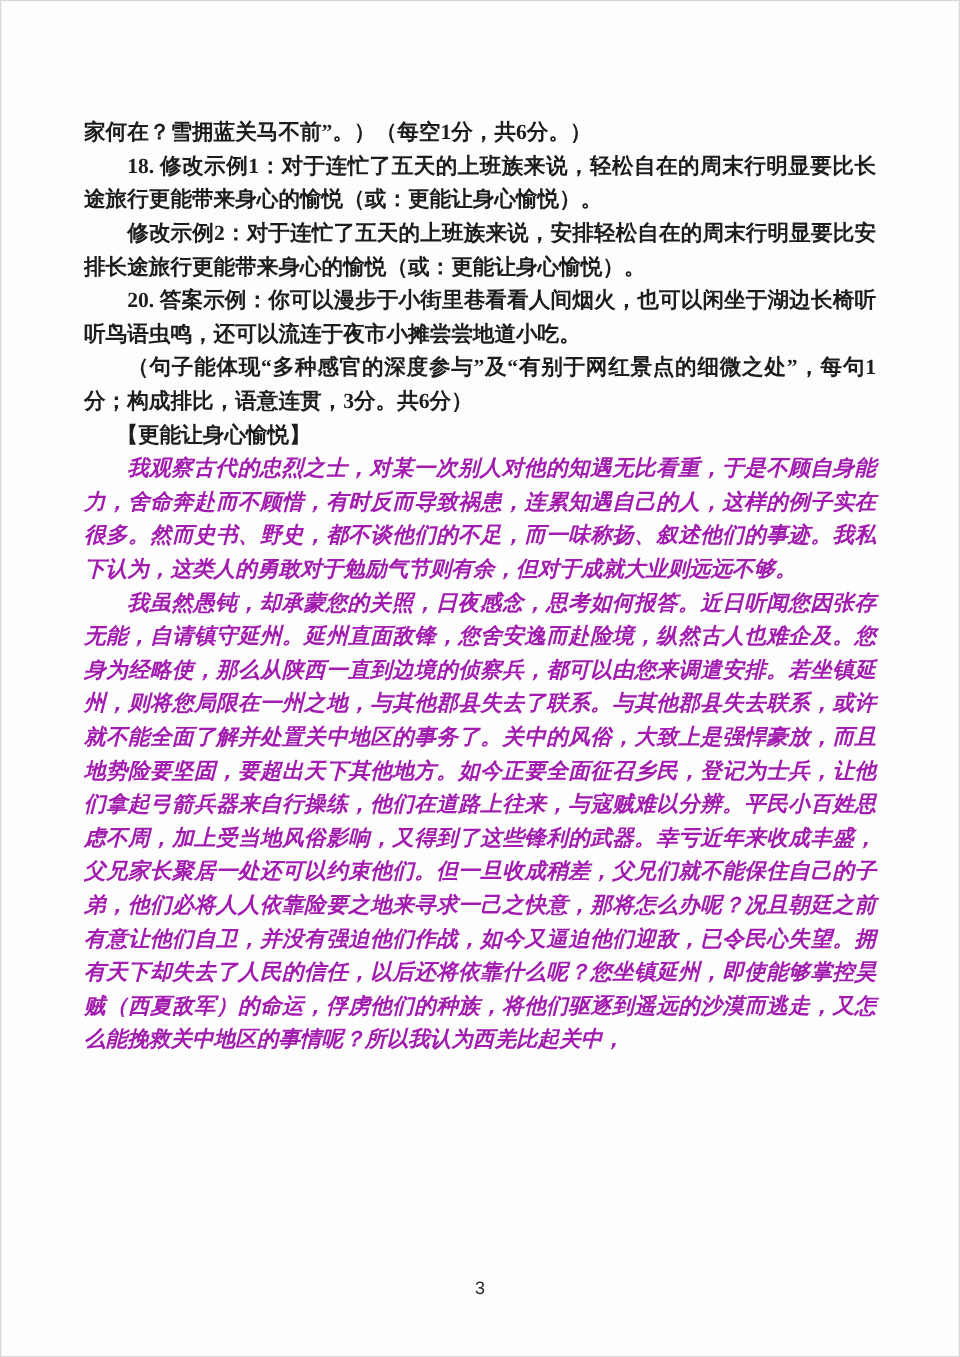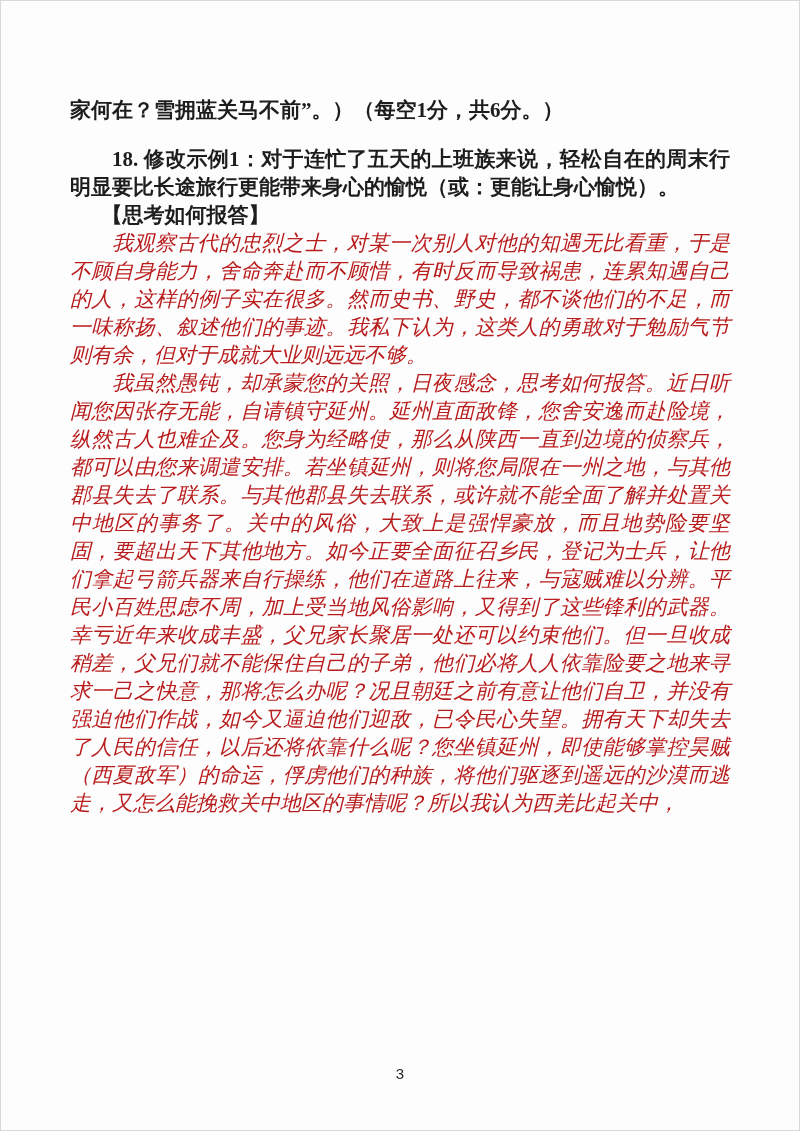--- a/index.html
+++ b/index.html
@@ -14,41 +14,40 @@
     box-sizing: border-box;
     background: #fdfdfd;
     border: 1px solid #d8d8d8;
     padding: 95px 69px 0 69px;
     font-family: "Liberation Serif", "DejaVu Serif", serif;
     color: #1d1d1d;
     overflow: hidden;
   }
   .para {
     margin: 0;
-    font-size: 21px;
+    font-size: 18px;
     line-height: 28px;
     text-align: justify;
     text-indent: 2em;
   }
   .ans {
     font-weight: 700;
   }
   .kai {
-    font-weight: 400;
+    font-weight: 700;
     font-style: italic;
-    color: #b91c1c;
+    color: #a21caf;
   }
   .noindent {
     text-indent: 0;
   }
   .heading-indent {
     text-indent: 1.5em;
   }
   .gap-lg {
-    margin-top: 21px;
   }
   .gap-sm {
     margin-top: 7px;
   }
   .page-number {
     position: absolute;
     left: 0;
     top: 1064px;
     width: 100%;
     text-align: center;
@@ -59,28 +58,31 @@
 </style>
 </head>
 <body>
 
 <div class="page">
 
   <p class="para ans noindent">家何在？雪拥蓝关马不前”。）（每空1分，共6分。）</p>
 
   <p class="para ans gap-lg">18. 修改示例1：对于连忙了五天的上班族来说，轻松自在的周末行明显要比长途旅行更能带来身心的愉悦（或：更能让身心愉悦）。</p>
 
+  <p class="para ans">修改示例2：对于连忙了五天的上班族来说，安排轻松自在的周末行明显要比安排长途旅行更能带来身心的愉悦（或：更能让身心愉悦）。</p>
+
+
+  <p class="para ans">20. 答案示例：你可以漫步于小街里巷看看人间烟火，也可以闲坐于湖边长椅听听鸟语虫鸣，还可以流连于夜市小摊尝尝地道小吃。</p>
+
+  <p class="para ans">（句子能体现“多种感官的深度参与”及“有别于网红景点的细微之处”，每句1分；构成排比，语意连贯，3分。共6分）</p>
 
 
 
 
-
-
-
-  <p class="para ans heading-indent">【思考如何报答】</p>
+  <p class="para ans heading-indent">【更能让身心愉悦】</p>
 
   <p class="para kai">我观察古代的忠烈之士，对某一次别人对他的知遇无比看重，于是不顾自身能力，舍命奔赴而不顾惜，有时反而导致祸患，连累知遇自己的人，这样的例子实在很多。然而史书、野史，都不谈他们的不足，而一味称扬、叙述他们的事迹。我私下认为，这类人的勇敢对于勉励气节则有余，但对于成就大业则远远不够。</p>
 
 
   <p class="para kai">我虽然愚钝，却承蒙您的关照，日夜感念，思考如何报答。近日听闻您因张存无能，自请镇守延州。延州直面敌锋，您舍安逸而赴险境，纵然古人也难企及。您身为经略使，那么从陕西一直到边境的侦察兵，都可以由您来调遣安排。若坐镇延州，则将您局限在一州之地，与其他郡县失去了联系。与其他郡县失去联系，或许就不能全面了解并处置关中地区的事务了。关中的风俗，大致上是强悍豪放，而且地势险要坚固，要超出天下其他地方。如今正要全面征召乡民，登记为士兵，让他们拿起弓箭兵器来自行操练，他们在道路上往来，与寇贼难以分辨。平民小百姓思虑不周，加上受当地风俗影响，又得到了这些锋利的武器。幸亏近年来收成丰盛，父兄家长聚居一处还可以约束他们。但一旦收成稍差，父兄们就不能保住自己的子弟，他们必将人人依靠险要之地来寻求一己之快意，那将怎么办呢？况且朝廷之前有意让他们自卫，并没有强迫他们作战，如今又逼迫他们迎敌，已令民心失望。拥有天下却失去了人民的信任，以后还将依靠什么呢？您坐镇延州，即使能够掌控昊贼（西夏敌军）的命运，俘虏他们的种族，将他们驱逐到遥远的沙漠而逃走，又怎么能挽救关中地区的事情呢？所以我认为西羌比起关中，</p>
 
   <div class="page-number">3</div>
 
 </div>
 

